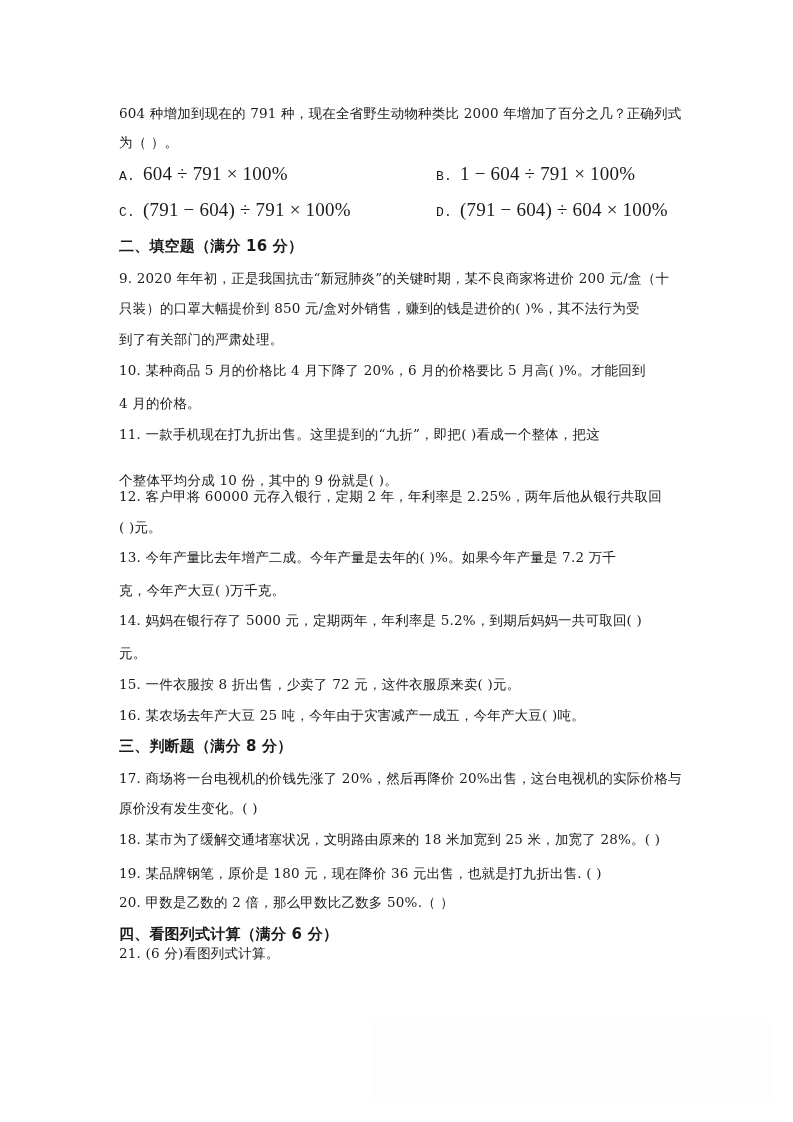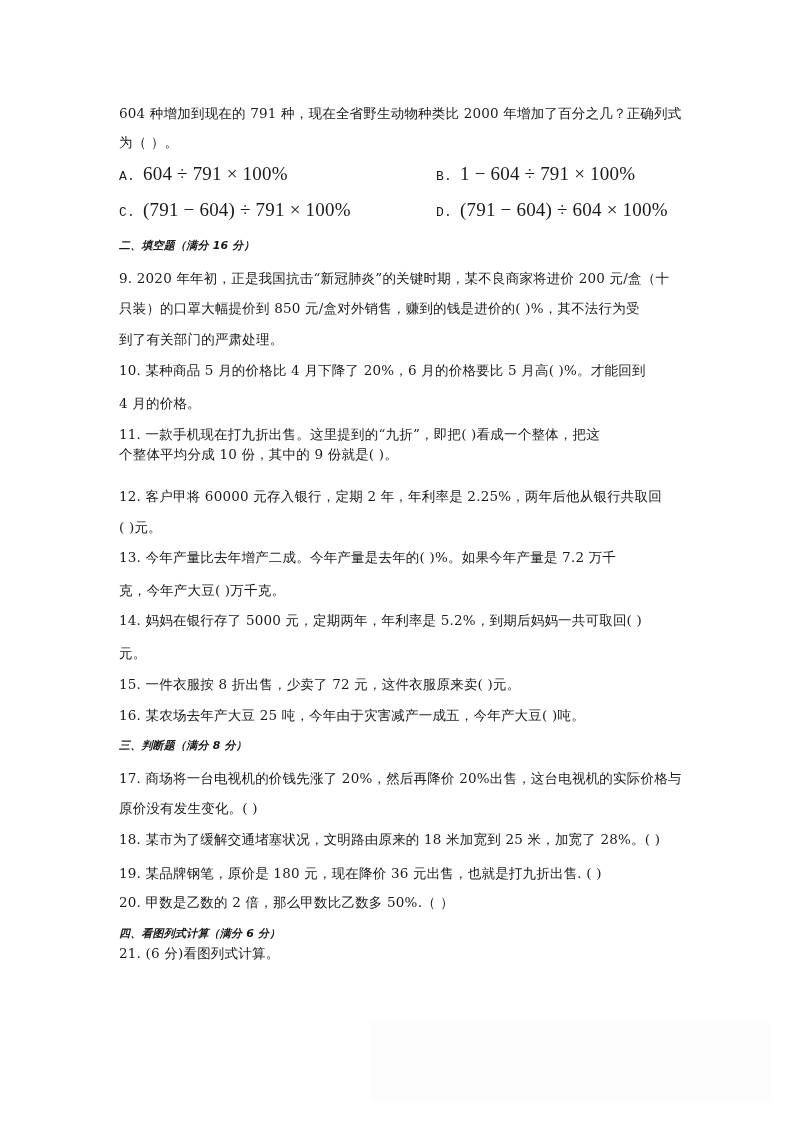--- a/index.html
+++ b/index.html
@@ -25,22 +25,21 @@
     position: absolute;
     left: 0;
     white-space: nowrap;
     font-size: 13.5px;
     line-height: 18px;
     letter-spacing: 0.2px;
   }
   .heading {
     font-family: "DejaVu Sans", "Liberation Sans", sans-serif;
     font-weight: bold;
-    font-size: 11px;
-    font-style: italic;
+    font-size: 15px;
   }
   .col-b {
     left: 278px;
     margin-left: 39px;
   }
   .math {
     font-family: "Liberation Serif", "DejaVu Serif", serif;
     font-size: 19px;
   }
   .opt-letter {
@@ -81,21 +80,21 @@
   <div class="line heading" style="top:237px">二、填空题（满分 16 分）</div>
 
   <div class="line" style="top:269px">9. 2020 年年初，正是我国抗击“新冠肺炎”的关键时期，某不良商家将进价 200 元/盒（十</div>
   <div class="line" style="top:299px">只装）的口罩大幅提价到 850 元/盒对外销售，赚到的钱是进价的(          )%，其不法行为受</div>
   <div class="line" style="top:330px">到了有关部门的严肃处理。</div>
 
   <div class="line" style="top:361px">10. 某种商品 5 月的价格比 4 月下降了 20%，6 月的价格要比 5 月高(            )%。才能回到</div>
   <div class="line" style="top:394px">4 月的价格。</div>
 
   <div class="line" style="top:425px">11. 一款手机现在打九折出售。这里提到的“九折”，即把(            )看成一个整体，把这</div>
-  <div class="line" style="top:445px">个整体平均分成 10 份，其中的 9 份就是(            )。</div>
+  <div class="line" style="top:471px">个整体平均分成 10 份，其中的 9 份就是(            )。</div>
 
   <div class="line" style="top:487px">12. 客户甲将 60000 元存入银行，定期 2 年，年利率是 2.25%，两年后他从银行共取回</div>
   <div class="line" style="top:518px">(            )元。</div>
 
   <div class="line" style="top:548px">13. 今年产量比去年增产二成。今年产量是去年的(            )%。如果今年产量是 7.2 万千</div>
   <div class="line" style="top:581px">克，今年产大豆(            )万千克。</div>
 
   <div class="line" style="top:611px">14. 妈妈在银行存了 5000 元，定期两年，年利率是 5.2%，到期后妈妈一共可取回(            )</div>
   <div class="line" style="top:644px">元。</div>
 

